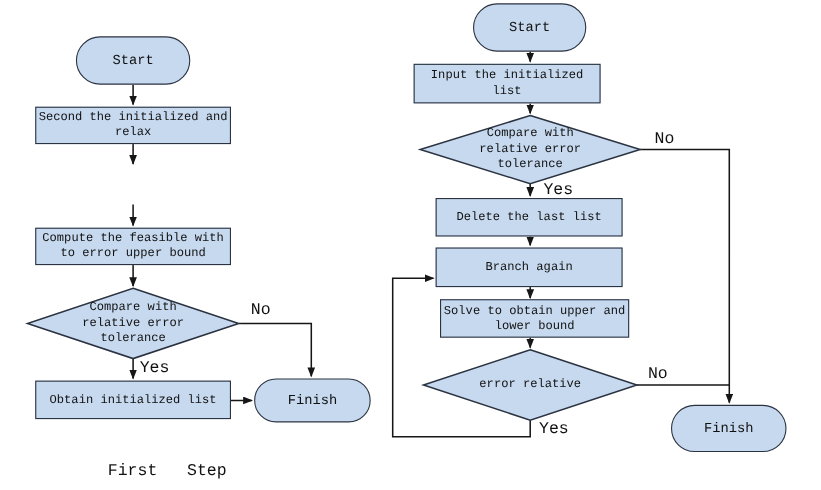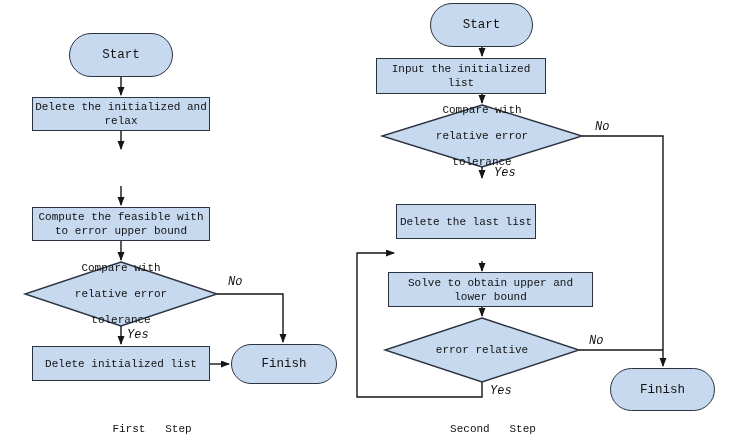--- a/index.html
+++ b/index.html
@@ -14,28 +14,28 @@
   }
   .rect{
     background:#c7d9ef;border:1.4px solid #2b3340;
   }
   .terminator{
     background:#c7d9ef;border:1.4px solid #2b3340;border-radius:22px;
     font-size:12.5px;
   }
   .diamond-text{
     position:absolute;display:flex;flex-direction:column;align-items:center;justify-content:center;
-    text-align:center;font-size:11px;line-height:14px;gap:12px;
+    text-align:center;font-size:11px;line-height:14px;
   }
   .diamond-text span, .node span{display:block;white-space:pre;}
   .edge-label{
-    position:absolute;font-size:12px;line-height:14px;white-space:pre;font-style:italic;
+    position:absolute;font-size:15px;line-height:14px;white-space:pre;
   }
   .caption{
-    position:absolute;font-size:11px;line-height:18px;white-space:pre;text-align:center;width:200px;
+    position:absolute;font-size:15px;line-height:18px;white-space:pre;text-align:center;width:200px;
   }
   svg{display:block;}
 </style>
 </head>
 <body>
 
 <div class="canvas">
 
   <svg class="layer" width="746" height="445" viewBox="0 0 746 445">
     <defs>
@@ -65,38 +65,38 @@
     <polygon points="121,262 217,294 121,326 25,294" fill="#c7d9ef" stroke="#2b3340" stroke-width="1.4"></polygon>
     <polygon points="482,105 582,136 482,167 382,136" fill="#c7d9ef" stroke="#2b3340" stroke-width="1.4"></polygon>
     <polygon points="482,318 579,350 482,382 385,350" fill="#c7d9ef" stroke="#2b3340" stroke-width="1.4"></polygon>
   </svg>
 
   <div class="node terminator" style="left:69px;top:33px;width:104px;height:44px;">
     <span>Start</span>
   </div>
 
   <div class="node rect" style="left:32px;top:97px;width:178px;height:34px;">
-    <span>Delete the initialized and</span>
+    <span>Second the initialized and</span>
     <span>relax</span>
   </div>
 
 
   <div class="node rect" style="left:32px;top:207px;width:178px;height:34px;">
     <span>Compute the feasible with</span>
     <span>to error upper bound</span>
   </div>
 
   <div class="diamond-text" style="left:51px;top:272px;width:140px;height:44px;">
     <span>Compare with</span>
     <span>relative error</span>
     <span>tolerance</span>
   </div>
 
   <div class="node rect" style="left:32px;top:346px;width:178px;height:35px;">
-    <span>Delete initialized list</span>
+    <span>Obtain initialized list</span>
   </div>
 
   <div class="node terminator" style="left:231px;top:344px;width:106px;height:40px;">
     <span>Finish</span>
   </div>
 
   <div class="edge-label" style="left:228px;top:275px;">No</div>
   <div class="edge-label" style="left:127px;top:328px;">Yes</div>
   <div class="caption" style="left:52px;top:420px;">First   Step</div>
 
@@ -108,37 +108,39 @@
     <span>Input the initialized</span>
     <span>list</span>
   </div>
 
   <div class="diamond-text" style="left:412px;top:115px;width:140px;height:42px;">
     <span>Compare with</span>
     <span>relative error</span>
     <span>tolerance</span>
   </div>
 
-  <div class="node rect" style="left:396px;top:180px;width:140px;height:35px;margin-top:24px;">
+  <div class="node rect" style="left:396px;top:180px;width:170px;height:35px;">
     <span>Delete the last list</span>
   </div>
 
+  <div class="node rect" style="left:396px;top:225px;width:170px;height:36px;">
+    <span>Branch again</span>
+  </div>
 
-  <div class="node rect" style="left:388px;top:272px;width:205px;height:35px;">
+  <div class="node rect" style="left:400px;top:272px;width:172px;height:35px;">
     <span>Solve to obtain upper and</span>
     <span>lower bound</span>
   </div>
 
   <div class="diamond-text" style="left:412px;top:336px;width:140px;height:28px;">
     <span>error relative</span>
   </div>
 
   <div class="node terminator" style="left:610px;top:368px;width:105px;height:43px;">
     <span>Finish</span>
   </div>
 
   <div class="edge-label" style="left:595px;top:120px;">No</div>
   <div class="edge-label" style="left:494px;top:166px;">Yes</div>
   <div class="edge-label" style="left:589px;top:334px;">No</div>
   <div class="edge-label" style="left:490px;top:384px;">Yes</div>
-  <div class="caption" style="left:393px;top:420px;">Second   Step</div>
 
 </div>
 
 </body></html>

